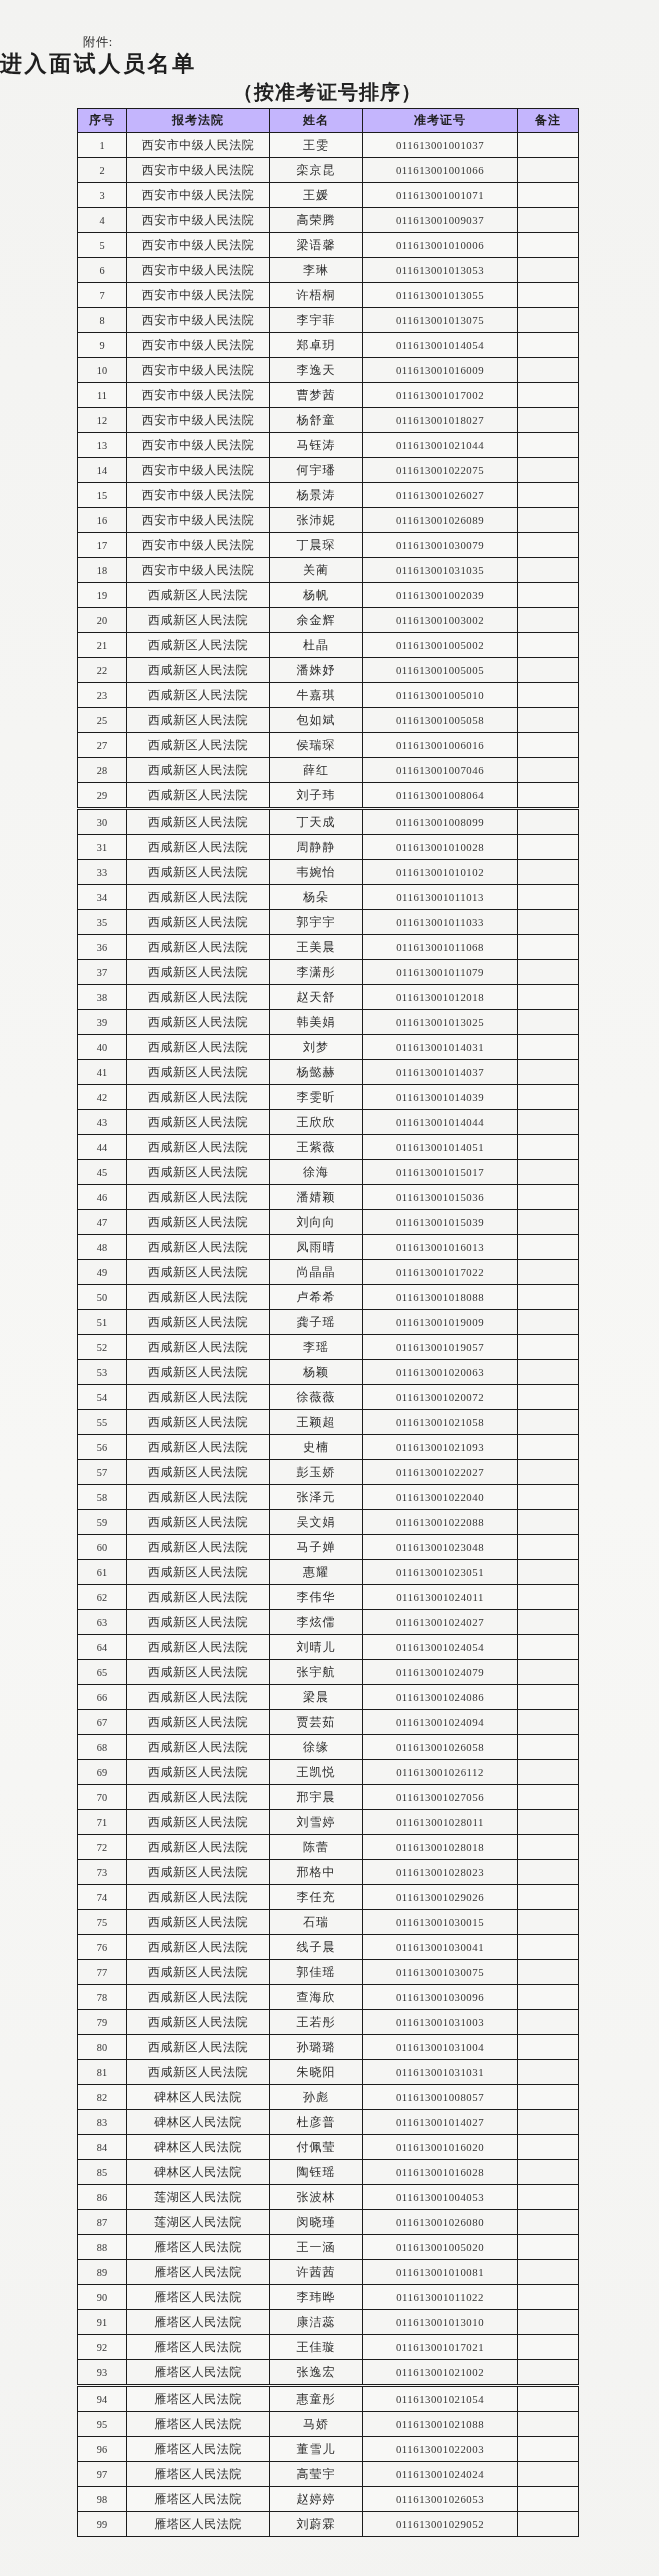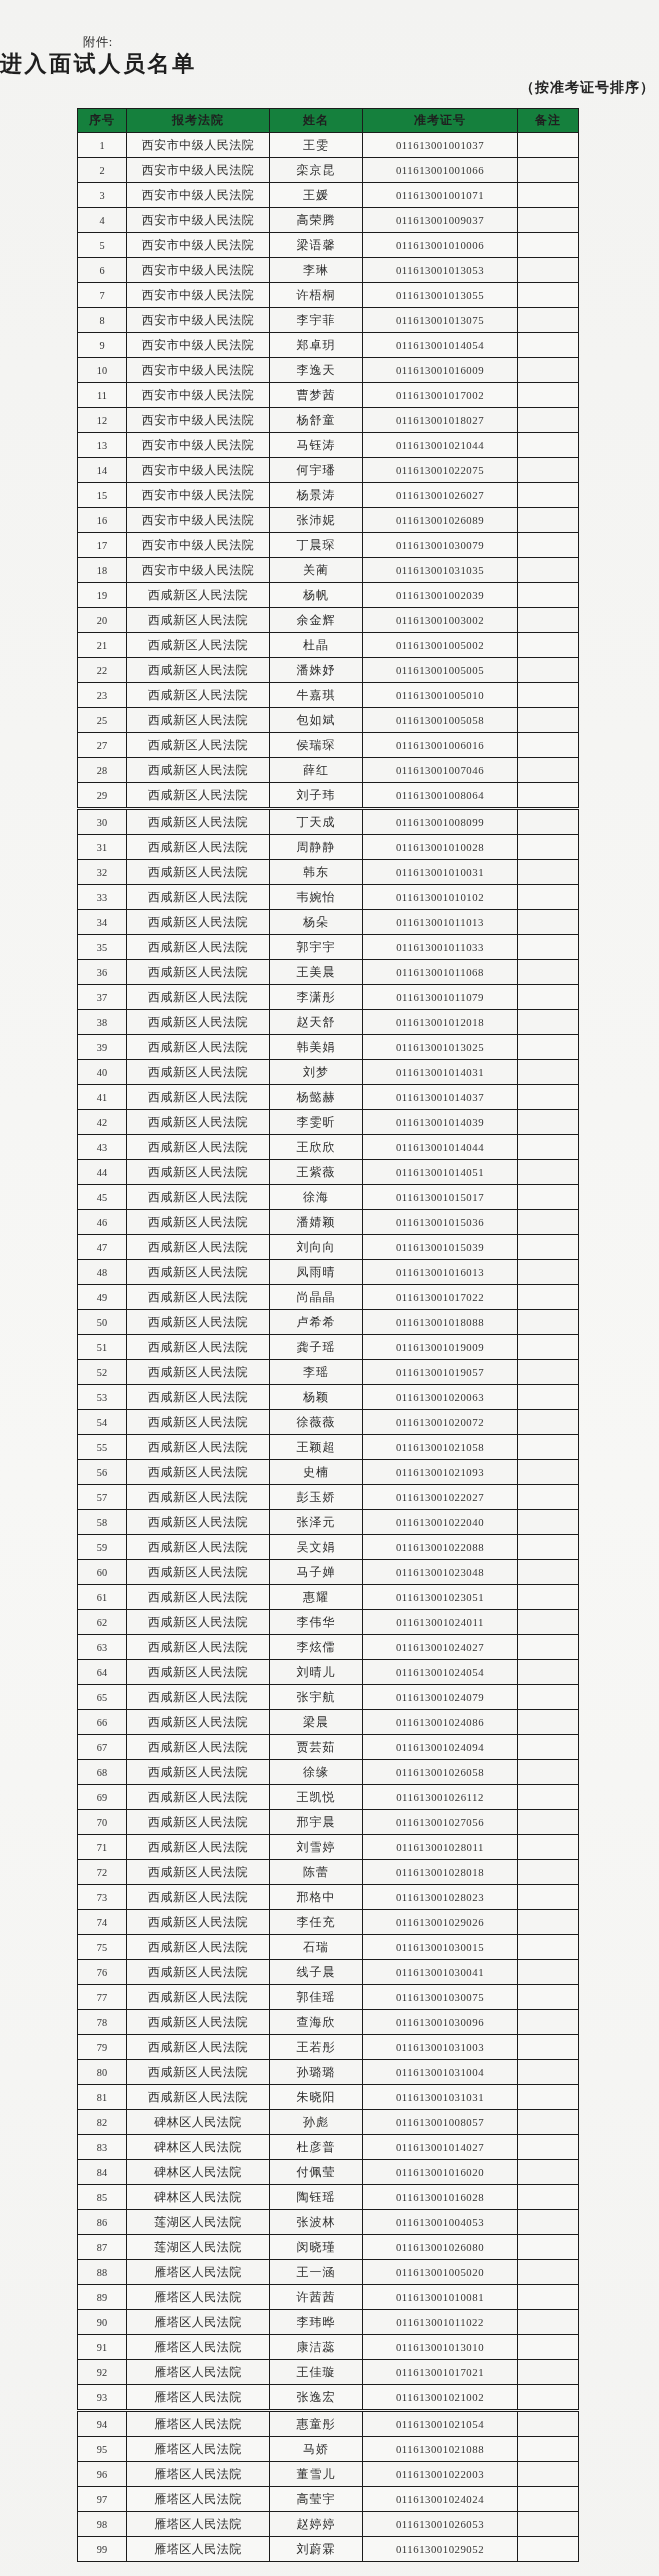--- a/index.html
+++ b/index.html
@@ -11,33 +11,33 @@
   }
   .attachment {
     position:absolute; left:83px; top:34px;
     font-size:12.4px; font-weight:normal; color:#2a2a2a; letter-spacing:0.5px;
   }
   .title {
     position:absolute; left:0; right:4.1px; top:49px; text-align:left;
     font-size:22px; font-weight:bold; letter-spacing:2.6px; color:#1e1e1e;
   }
   .subtitle {
-    position:absolute; left:0; right:4.1px; top:79px; text-align:right;
-    font-size:14px; font-weight:bold; letter-spacing:1px; color:#222;
+    position:absolute; left:0; right:4.1px; top:79px; text-align:center;
+    font-size:20px; font-weight:bold; letter-spacing:1px; color:#222;
   }
   table.roster {
     position:absolute; left:77px; top:108px; width:501px;
     border-collapse:collapse; table-layout:fixed;
     border:1.5px solid #141414;
   }
   th, td {
     border:1px solid #1c1c1c; padding:0; text-align:center; vertical-align:middle;
     overflow:hidden; white-space:nowrap;
   }
-  th { height:23px; font-size:12px; font-weight:bold; letter-spacing:1px; color:#1f1f1f; background:#15803d; }
+  th { height:23px; font-size:12px; font-weight:bold; letter-spacing:1px; color:#1f1f1f; background:#c4b5fd; }
   td { height:24px; background:#f8f8f6; }
   tr:nth-child(even) td { background:#f5f5f3; }
   .no-cell     { font-size:10.3px; color:#333; }
   .court-cell  { font-size:12px; letter-spacing:0.5px; color:#2d2d2d; }
   .name-cell   { font-size:12px; letter-spacing:1px; color:#2d2d2d; }
   .ticket-cell { font-size:10.8px; letter-spacing:0.5px; color:#363636; }
   .remark-cell { font-size:10.8px; letter-spacing:0.5px; color:#2d2d2d; }
   tr.pb td { border-top:3.1px double #1b1b1b;margin-top:46px; }
 </style>
 </head>
@@ -262,27 +262,20 @@
         <td class="remark-cell"></td>
       </tr>
       <tr>
         <td class="no-cell">31</td>
         <td class="court-cell">西咸新区人民法院</td>
         <td class="name-cell">周静静</td>
         <td class="ticket-cell">011613001010028</td>
         <td class="remark-cell"></td>
       </tr>
       <tr>
-        <td class="no-cell">32</td>
-        <td class="court-cell">西咸新区人民法院</td>
-        <td class="name-cell">韩东</td>
-        <td class="ticket-cell">011613001010031</td>
-        <td class="remark-cell"></td>
-      </tr>
-      <tr>
         <td class="no-cell">33</td>
         <td class="court-cell">西咸新区人民法院</td>
         <td class="name-cell">韦婉怡</td>
         <td class="ticket-cell">011613001010102</td>
         <td class="remark-cell"></td>
       </tr>
       <tr>
         <td class="no-cell">34</td>
         <td class="court-cell">西咸新区人民法院</td>
         <td class="name-cell">杨朵</td>

